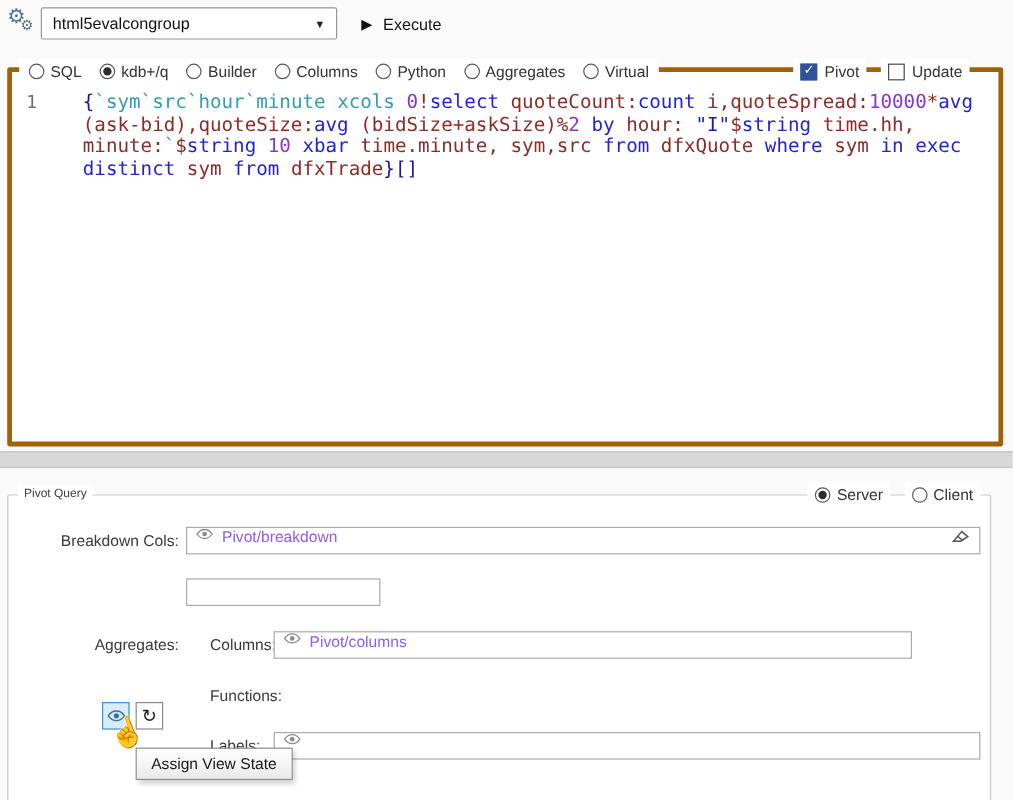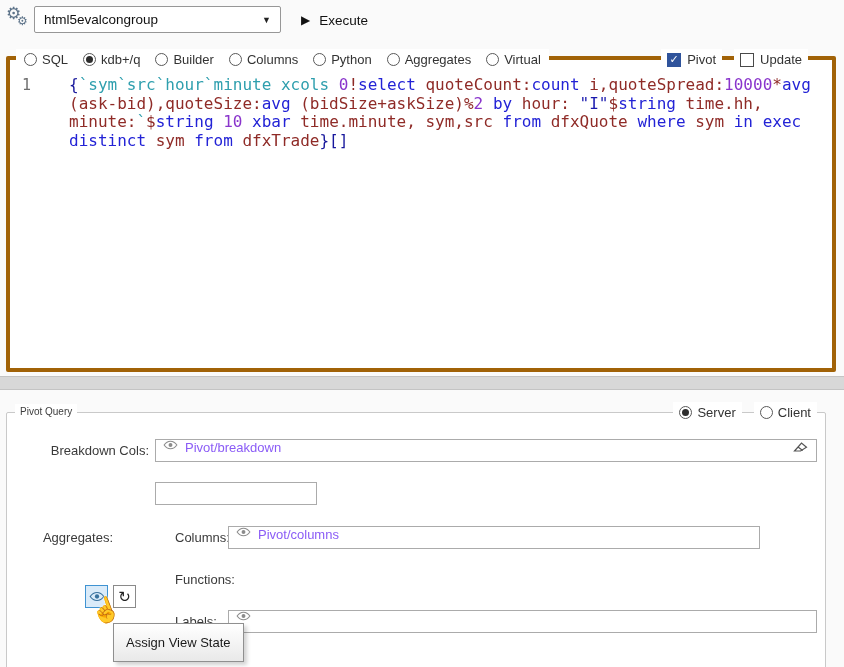--- a/index.html
+++ b/index.html
@@ -75,21 +75,21 @@
     position:absolute; left:6px; top:412px; width:820px; height:270px;
     border:1px solid #c9c9c9; border-radius:2px; background:#fff;
   }
   .fs2-legend { position:absolute; top:-9px; left:8px; background:#fff; padding:0 5px; font-size:10px; color:#3c3c3c; line-height:16px; }
   .modes { position:absolute; top:-11px; right:8px; display:flex; gap:12px; height:21px;text-align:right; }
   .modes .radio { background:#fff; padding:0 6px; }
 
   .lbl { position:absolute; font-size:13px; color:#3a3a3a; line-height:16px; }
   .right { left:0; width:142px; text-align:right; }
   .sub { left:148px;margin-left:20px; }
-  .lp1 { top:30px; } .lp2 { top:73px; } .lp3 { top:117px;text-align:center; } .lp4 { top:159px; } .lp5 { top:201px; }
+  .lp1 { top:30px; } .lp2 { top:73px; } .lp3 { top:117px; } .lp4 { top:159px; } .lp5 { top:201px; }
 
   .fld {
     position:absolute; height:23px; border:1px solid #ababab; background:#fff;
     display:flex; padding:0 7px; gap:7px; font-size:13px; color:#8b5cf6;
     cursor:text;
   }
   .fld .val { white-space:nowrap; }
   .fld .fspacer { flex:1; }
   .breakdown { left:148px; top:26px; width:662px; }
   .small { left:148px; top:69px; width:162px; font-family:inherit; }
@@ -98,21 +98,21 @@
   .r5 { left:221px; top:197px; width:589px; }
 
   .sqbtn {
     position:absolute; width:23px; height:23px; border:1px solid #8a8a8a; background:#fff;
     display:flex; align-items:center; justify-content:center; cursor:pointer; padding:0;
   }
   .eyebtn { left:78px; top:172px; border-color:var(--active-border,#3f93d2); background:var(--active-bg,#daebf9); }
   .refreshbtn { left:106px; top:172px; font-size:15px; color:#222; font-family:inherit; }
 
   .tooltip {
-    position:absolute; left:106px; top:210px; height:39px; z-index:50;
+    position:absolute; left:106px; top:210px; height:27px; z-index:50;
     display:flex; align-items:center; padding:0 12px;
     background:linear-gradient(#ffffff,#e9e9e9);
     border:1px solid #8f8f8f; box-shadow:3px 3px 4px rgba(0,0,0,.18);
     font-size:13px; color:#1a1a1a; white-space:nowrap;
   }
   .cursor {
     position:absolute; left:84px; top:184px; z-index:60;
     font-size:24px; color:#111; transform:rotate(-20deg);
     text-shadow:0 0 2px #fff;
   }

